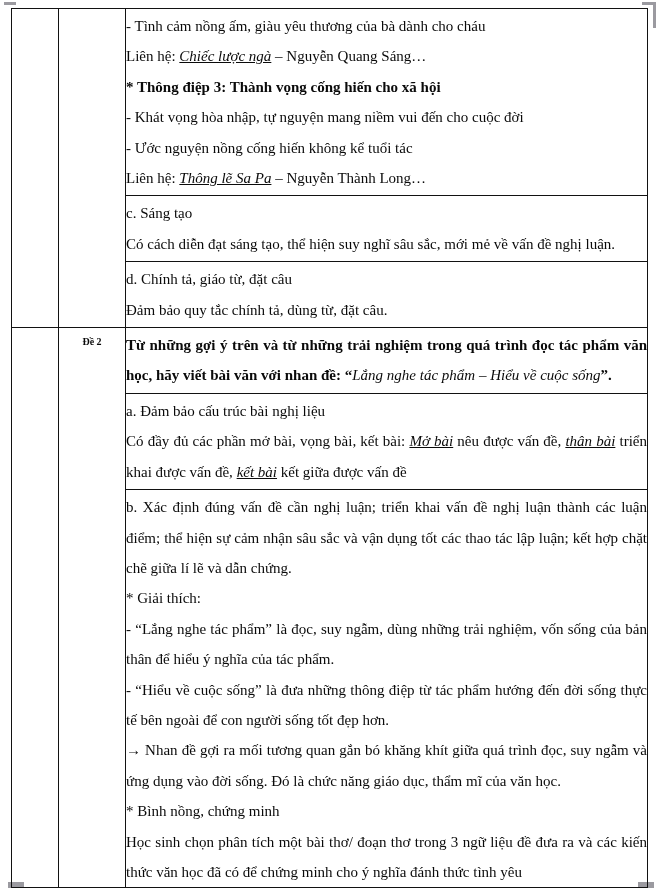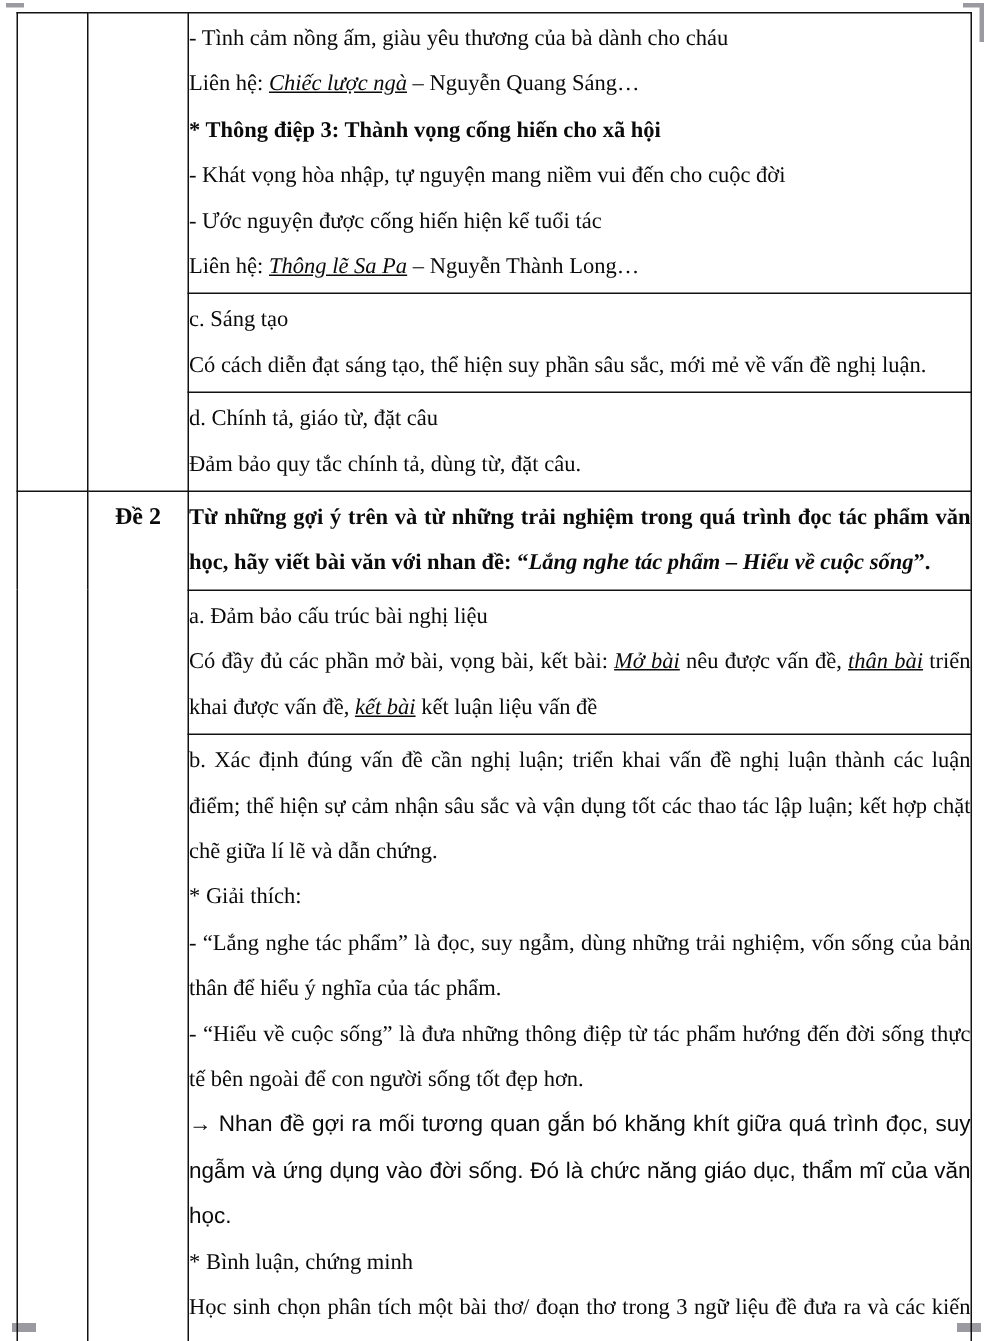--- a/index.html
+++ b/index.html
@@ -75,21 +75,21 @@
   .no-bottom { border-bottom: 0; }
 
   .cell-score, .cell-label {
     padding: 0;
   }
 
   .cell-label .label-text {
     display: block;
     text-align: center;
     font-weight: bold;
-    font-size: 16px;
+    font-size: 10px;
     line-height: 1;
     padding-top: 9px;
   }
 
   .cell-body {
     padding: 0 7px 0 8px;
   }
 
   
   p.ln {
@@ -98,27 +98,27 @@
     line-height: 30.4px;
     text-align: left;
     white-space: normal;
   }
   p.ln.just {
     text-align: justify;
     text-justify: inter-word;
   }
   p.ln.b      { font-weight: bold; }
   p.ln .it    { font-style: italic; text-decoration: underline; }
-  p.ln .bi    { font-weight: bold; font-style: italic; }
+  p.ln .bi    { font-weight: normal; font-style: italic; }
 
   
   .cell-body .pad-top    { padding-top: 2px; }
   .cell-body .pad-bottom { padding-bottom: 2px; }
 
-  .arrow { font-family: Liberation Sans, sans-serif; font-size: 14px; }
+  .arrow { font-family: Liberation Serif, serif; font-size: 14px; }
 </style>
 </head>
 <body>
 
 <div class="page">
 
   <div class="crop-mark cm-tl">
       <i class="h"></i>
     </div>
   <div class="crop-mark cm-tr">
@@ -141,29 +141,29 @@
     <tbody>
 
       <tr>
         <td class="cell-score no-top" rowspan="3"></td>
         <td class="cell-label no-top" rowspan="3"></td>
         <td class="cell-body no-top">
           <p class="ln pad-top">- Tình cảm nồng ấm, giàu yêu thương của bà dành cho cháu</p>
           <p class="ln"><span>Liên hệ: </span><span class="it">Chiếc lược ngà</span><span> – Nguyễn Quang Sáng…</span></p>
           <p class="ln b">* Thông điệp 3: Thành vọng cống hiến cho xã hội</p>
           <p class="ln">- Khát vọng hòa nhập, tự nguyện mang niềm vui đến cho cuộc đời</p>
-          <p class="ln">- Ước nguyện được cống hiến hiện kể tuổi tác</p>
+          <p class="ln">- Ước nguyện nồng cống hiến không kể tuổi tác</p>
           <p class="ln pad-bottom"><span>Liên hệ: </span><span class="it">Thông lẽ Sa Pa</span><span> – Nguyễn Thành Long…</span></p>
         </td>
       </tr>
 
       <tr>
         <td class="cell-body">
           <p class="ln pad-top">c. Sáng tạo</p>
-          <p class="ln just pad-bottom">Có cách diễn đạt sáng tạo, thể hiện suy phần sâu sắc, mới mẻ về vấn đề nghị luận.</p>
+          <p class="ln just pad-bottom">Có cách diễn đạt sáng tạo, thể hiện suy nghĩ sâu sắc, mới mẻ về vấn đề nghị luận.</p>
         </td>
       </tr>
 
       <tr>
         <td class="cell-body">
           <p class="ln pad-top">d. Chính tả, giáo từ, đặt câu</p>
           <p class="ln pad-bottom">Đảm bảo quy tắc chính tả, dùng từ, đặt câu.</p>
         </td>
       </tr>
 
@@ -173,31 +173,31 @@
           <span class="label-text">Đề 2</span>
         </td>
         <td class="cell-body">
           <p class="ln just b pad-top pad-bottom"><span>Từ những gợi ý trên và từ những trải nghiệm trong quá trình đọc tác phẩm văn học, hãy viết bài văn với nhan đề: “</span><span class="bi">Lắng nghe tác phẩm – Hiểu về cuộc sống</span><span>”.</span></p>
         </td>
       </tr>
 
       <tr>
         <td class="cell-body">
           <p class="ln pad-top">a. Đảm bảo cấu trúc bài nghị liệu</p>
-          <p class="ln just pad-bottom"><span>Có đầy đủ các phần mở bài, vọng bài, kết bài: </span><span class="it">Mở bài</span><span> nêu được vấn đề, </span><span class="it">thân bài</span><span> triển khai được vấn đề, </span><span class="it">kết bài</span><span> kết luận liệu vấn đề</span></p>
+          <p class="ln just pad-bottom"><span>Có đầy đủ các phần mở bài, vọng bài, kết bài: </span><span class="it">Mở bài</span><span> nêu được vấn đề, </span><span class="it">thân bài</span><span> triển khai được vấn đề, </span><span class="it">kết bài</span><span> kết giữa được vấn đề</span></p>
         </td>
       </tr>
 
       <tr>
         <td class="cell-body no-bottom">
           <p class="ln just pad-top">b. Xác định đúng vấn đề cần nghị luận; triển khai vấn đề nghị luận thành các luận điểm; thể hiện sự cảm nhận sâu sắc và vận dụng tốt các thao tác lập luận; kết hợp chặt chẽ giữa lí lẽ và dẫn chứng.</p>
           <p class="ln">* Giải thích:</p>
           <p class="ln just">- “Lắng nghe tác phẩm” là đọc, suy ngẫm, dùng những trải nghiệm, vốn sống của bản thân để hiểu ý nghĩa của tác phẩm.</p>
           <p class="ln just">- “Hiểu về cuộc sống” là đưa những thông điệp từ tác phẩm hướng đến đời sống thực tế bên ngoài để con người sống tốt đẹp hơn.</p>
           <p class="ln just arrow">→ Nhan đề gợi ra mối tương quan gắn bó khăng khít giữa quá trình đọc, suy ngẫm và ứng dụng vào đời sống. Đó là chức năng giáo dục, thẩm mĩ của văn học.</p>
-          <p class="ln">* Bình luận, chứng minh</p>
+          <p class="ln">* Bình nồng, chứng minh</p>
           <p class="ln just">Học sinh chọn phân tích một bài thơ/ đoạn thơ  trong 3 ngữ liệu đề đưa ra và các kiến thức văn học đã có để chứng minh cho ý nghĩa đánh thức tình yêu</p>
         </td>
       </tr>
 
     </tbody>
   </table>
 </div>
 
 </body></html>

